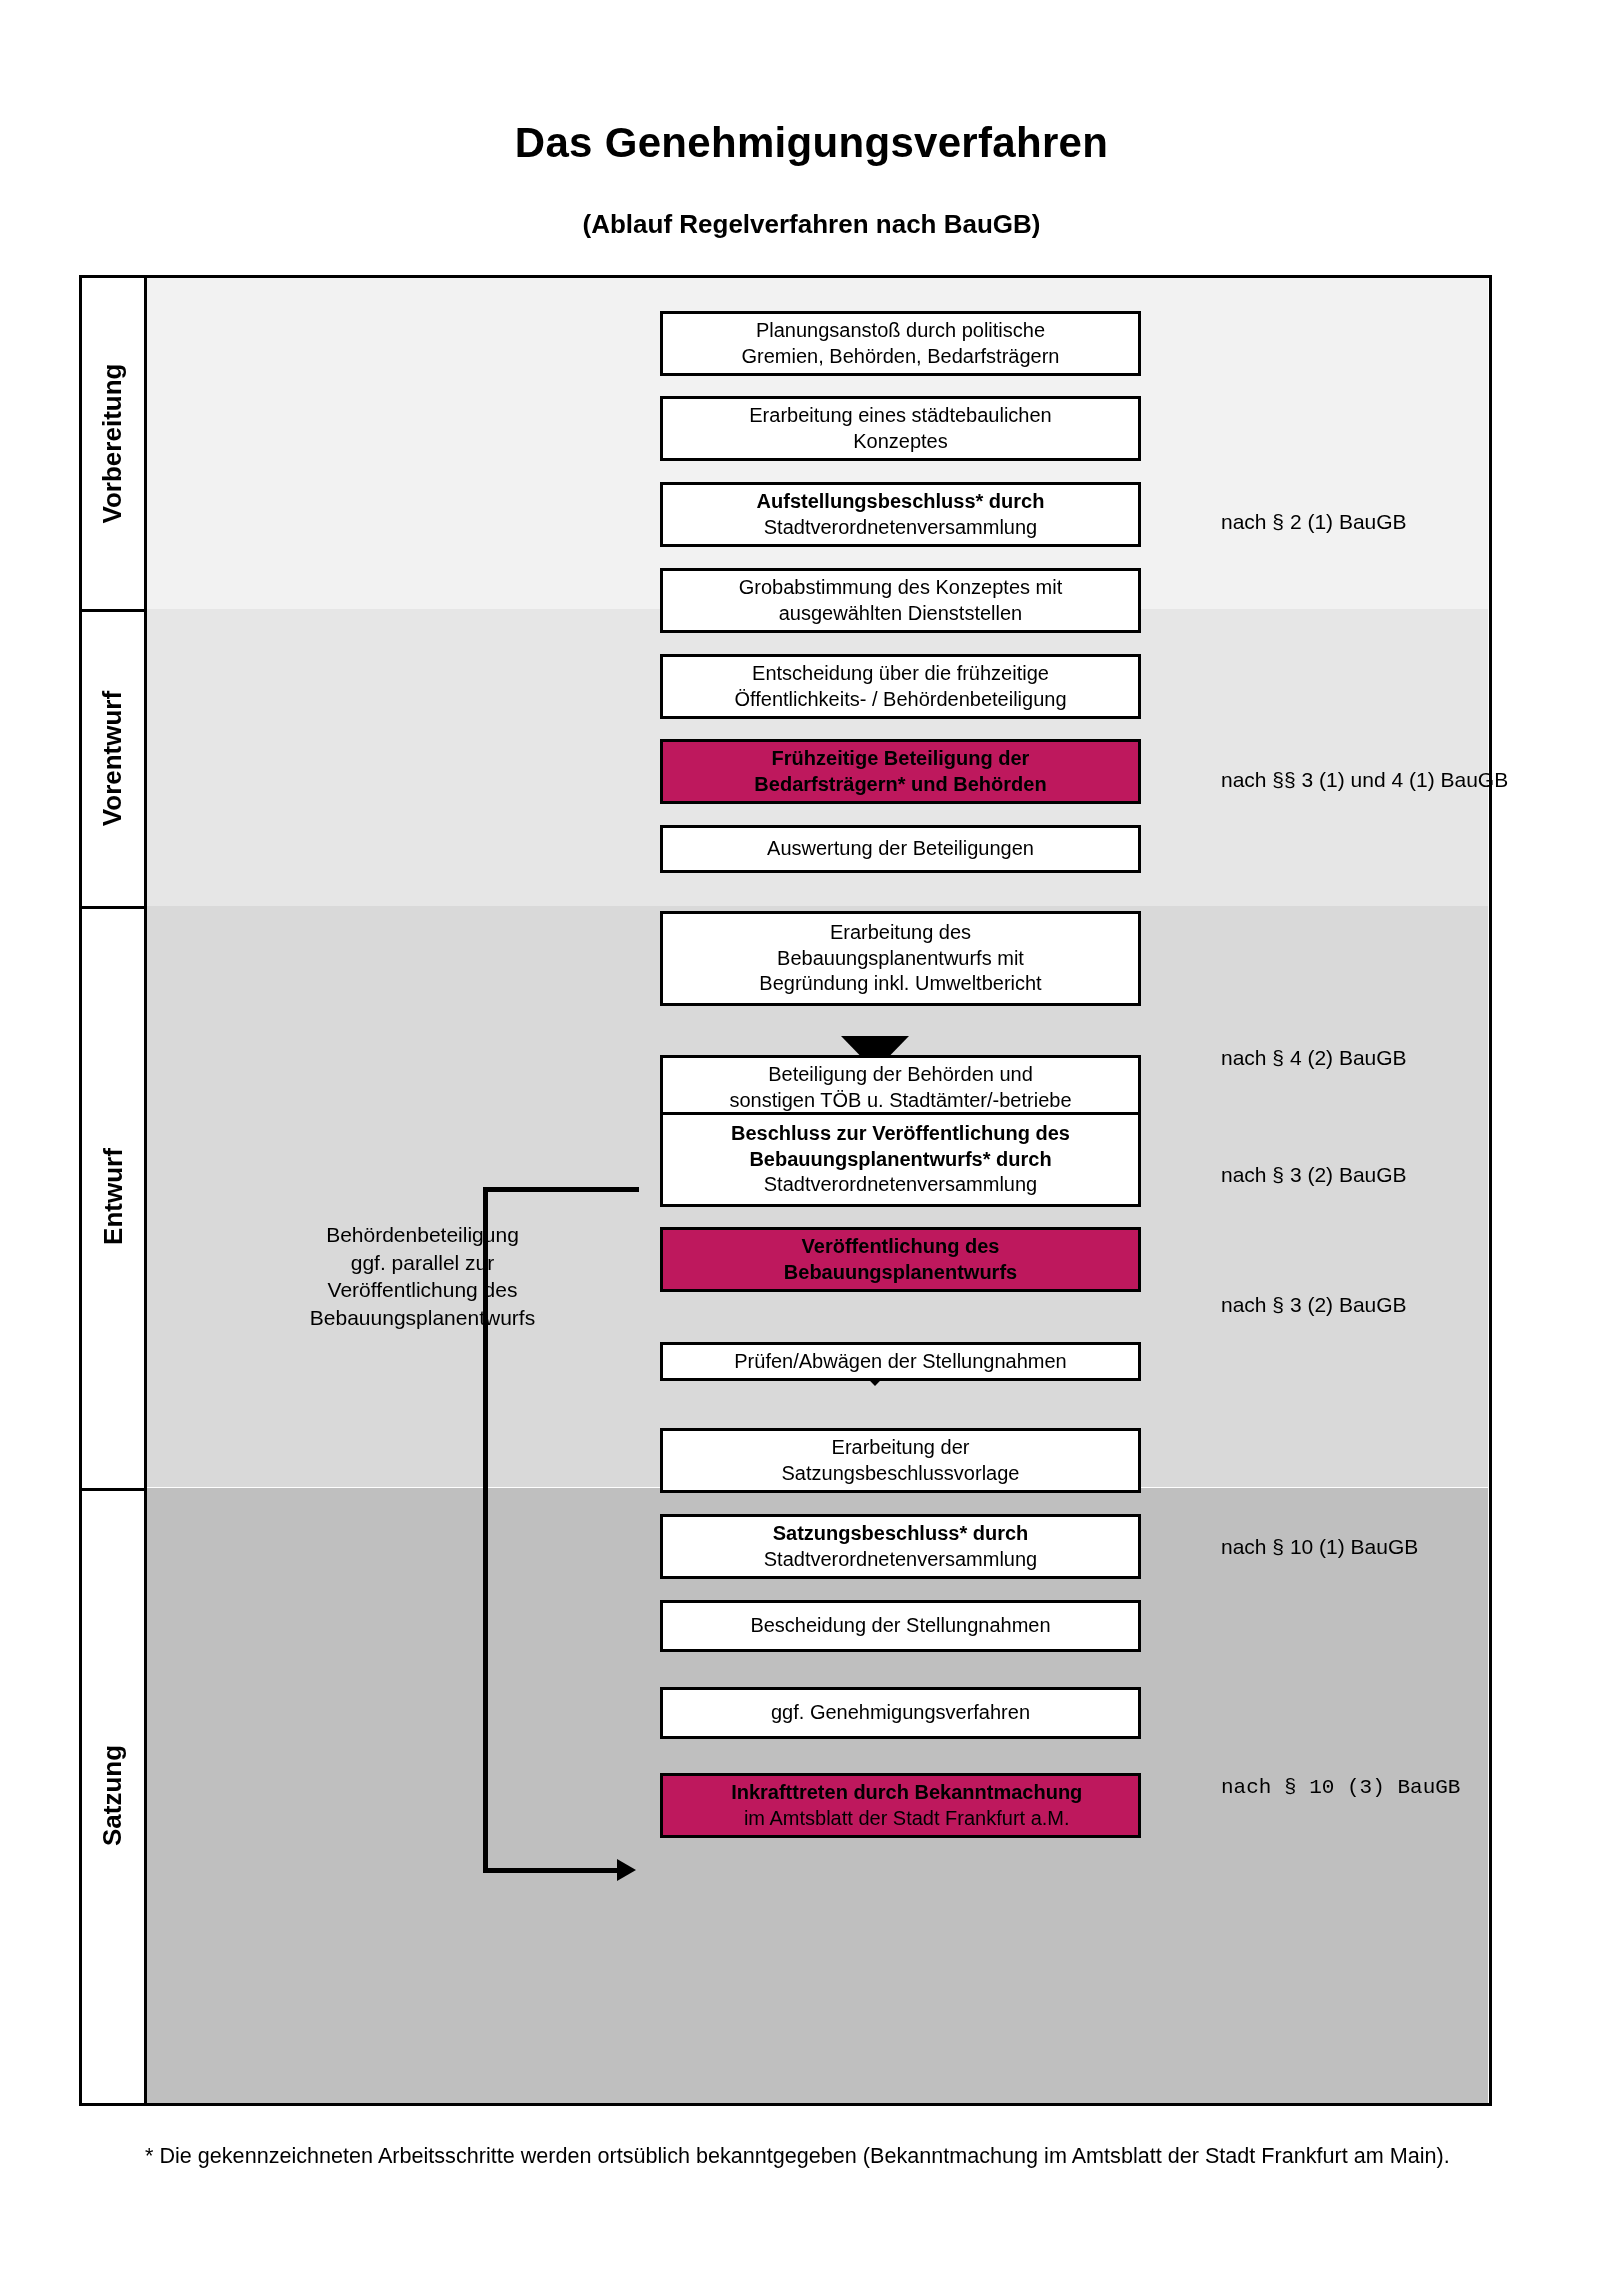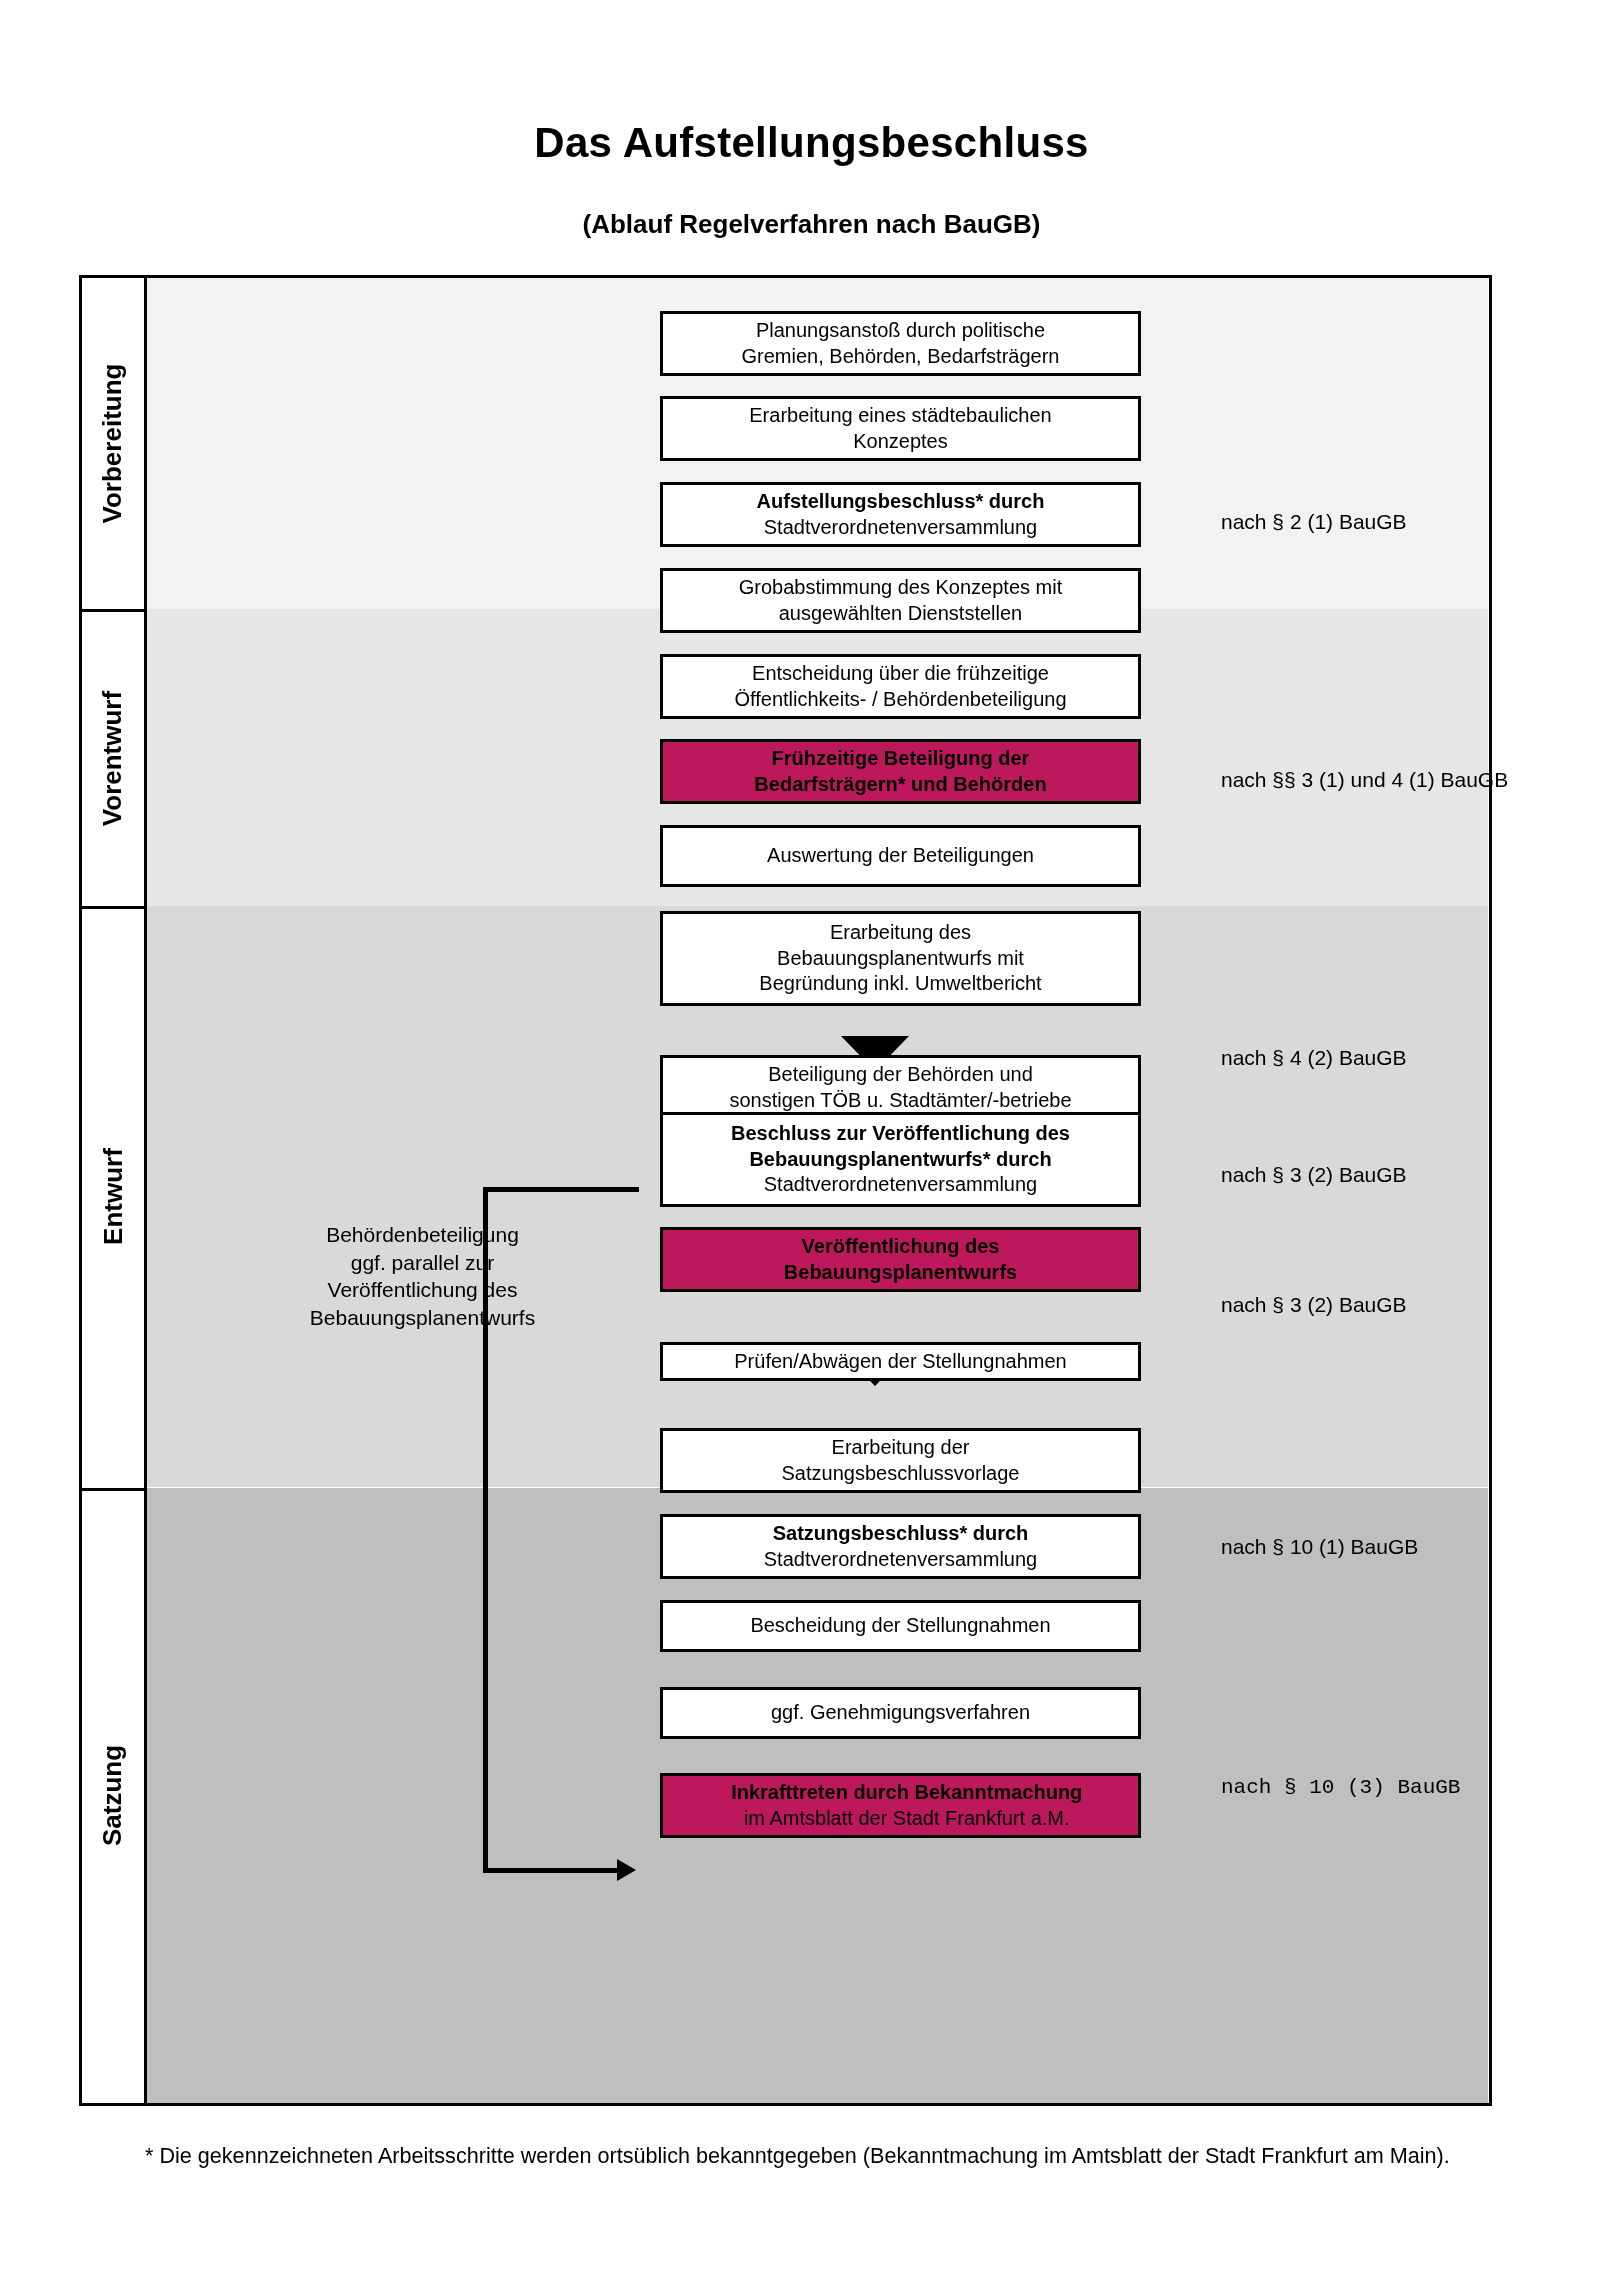--- a/index.html
+++ b/index.html
@@ -122,21 +122,21 @@
     position: absolute;
     left: 145px; top: 2139px; width: 1348px;
     font-size: 21.6px; line-height: 1.55; color: #000;
   }
 </style>
 </head>
 <body>
 
 <div id="page">
 
-  <div class="title">Das Aufstellungsbeschluss</div>
+  <div class="title">Das Genehmigungsverfahren</div>
   <div class="subtitle">(Ablauf Regelverfahren nach BauGB)</div>
 
   <div class="frame">
 
     <div class="band" style="top:0;height:331px;background:#F2F2F2;"></div>
     <div class="band" style="top:331px;height:298px;background:#E6E6E6;"></div>
     <div class="band" style="top:628px;height:581px;background:#D9D9D9;"></div>
     <div class="band" style="top:1210px;height:615px;background:#BFBFBF;"></div>
 
     <div class="label-divider"></div>
@@ -204,21 +204,21 @@
     </div>
 
     <div class="pbox" style="top:376px;height:65px;">
       <div><span>Entscheidung über die frühzeitige</span><br><span>Öffentlichkeits- / Behördenbeteiligung</span></div>
     </div>
 
     <div class="pbox blue" style="top:461px;height:65px;">
       <div><b>Frühzeitige Beteiligung der</b><br><b>Bedarfsträgern* und Behörden</b></div>
     </div>
 
-    <div class="pbox" style="top:547px;height:62px;">
+    <div class="pbox" style="top:547px;height:48px;">
       <div><span>Auswertung der Beteiligungen</span></div>
     </div>
 
     <div class="pbox" style="top:633px;height:95px;">
       <div><span>Erarbeitung des</span><br><span>Bebauungsplanentwurfs mit</span><br><span>Begründung inkl. Umweltbericht</span></div>
     </div>
 
     <div class="pbox" style="top:777px;height:65px;">
       <div><span>Beteiligung der Behörden und</span><br><span>sonstigen TÖB u. Stadtämter/-betriebe</span></div>
     </div>

